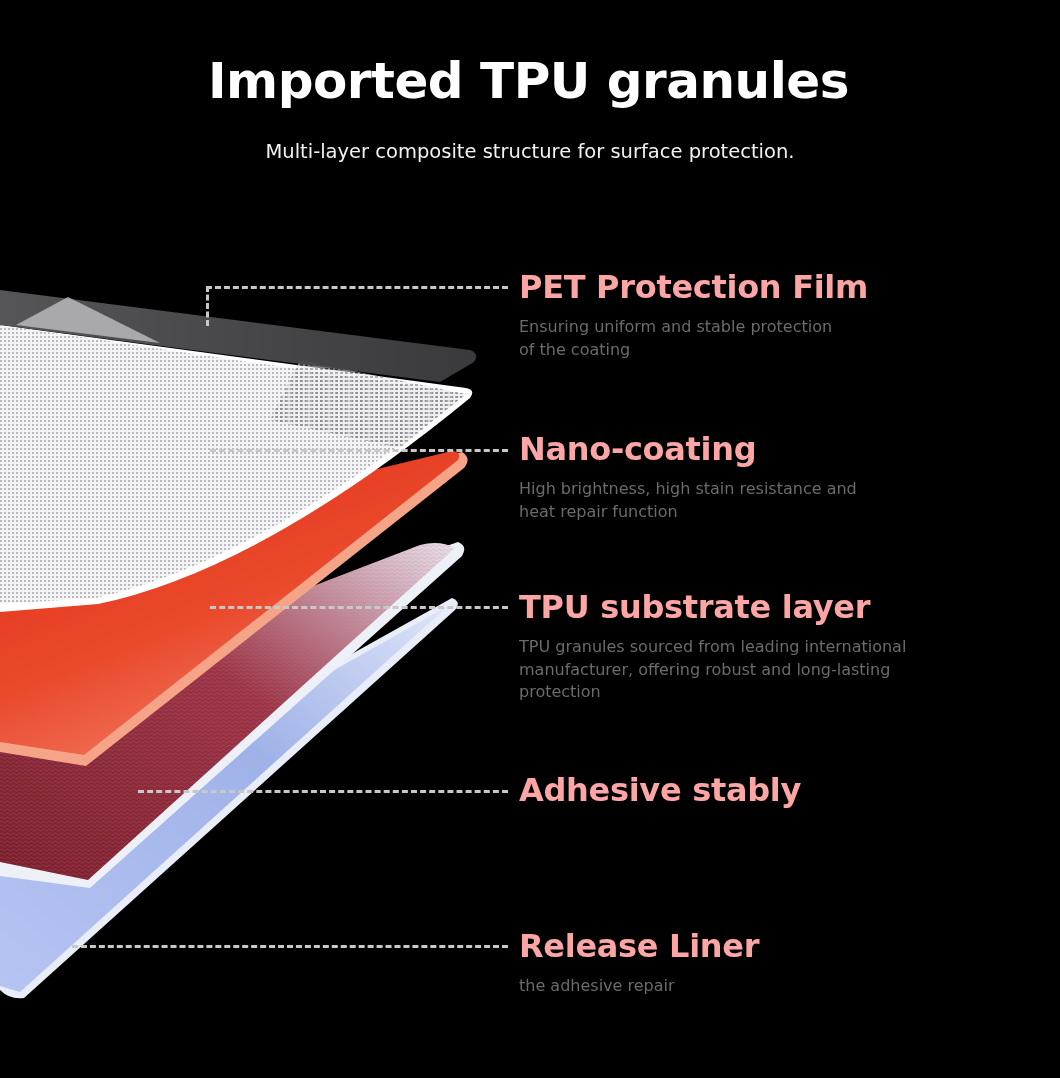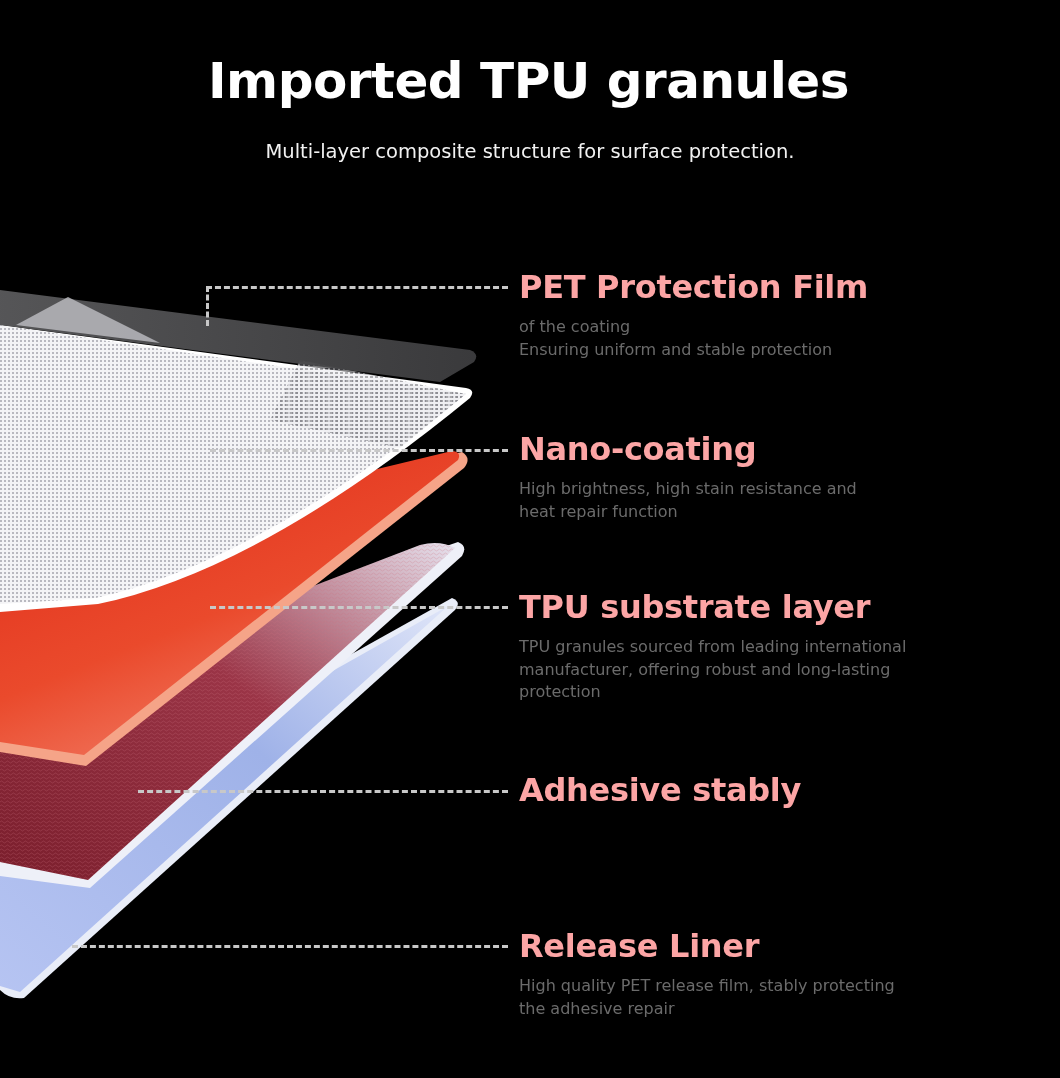--- a/index.html
+++ b/index.html
@@ -135,22 +135,22 @@
 <div class="leader-v" style="left:206px; top:286px; height:40px;"></div>
 <div class="leader" style="left:206px; top:286px; width:302px;"></div>
 <div class="leader" style="left:210px; top:449px; width:298px;"></div>
 <div class="leader" style="left:210px; top:606px; width:298px;"></div>
 <div class="leader" style="left:138px; top:790px; width:370px;"></div>
 <div class="leader" style="left:72px; top:945px; width:436px;"></div>
 
 <div class="layer-label" style="left:519px; top:268px;">
   <div class="name">PET Protection Film</div>
   <div class="desc">
+    <div>Ensuring uniform and stable protection</div>
     <div>of the coating</div>
-    <div>Ensuring uniform and stable protection</div>
   </div>
 </div>
 
 <div class="layer-label" style="left:519px; top:430px;">
   <div class="name">Nano-coating</div>
   <div class="desc">
     <div>High brightness, high stain resistance and</div>
     <div>heat repair function</div>
   </div>
 </div>
@@ -164,16 +164,15 @@
   </div>
 </div>
 
 <div class="layer-label" style="left:519px; top:771px;">
   <div class="name">Adhesive stably</div>
 </div>
 
 <div class="layer-label" style="left:519px; top:927px;">
   <div class="name">Release Liner</div>
   <div class="desc">
-    <div>High quality PET release film, stably protecting</div>
     <div>the adhesive repair</div>
   </div>
 </div>
 
 </body></html>

